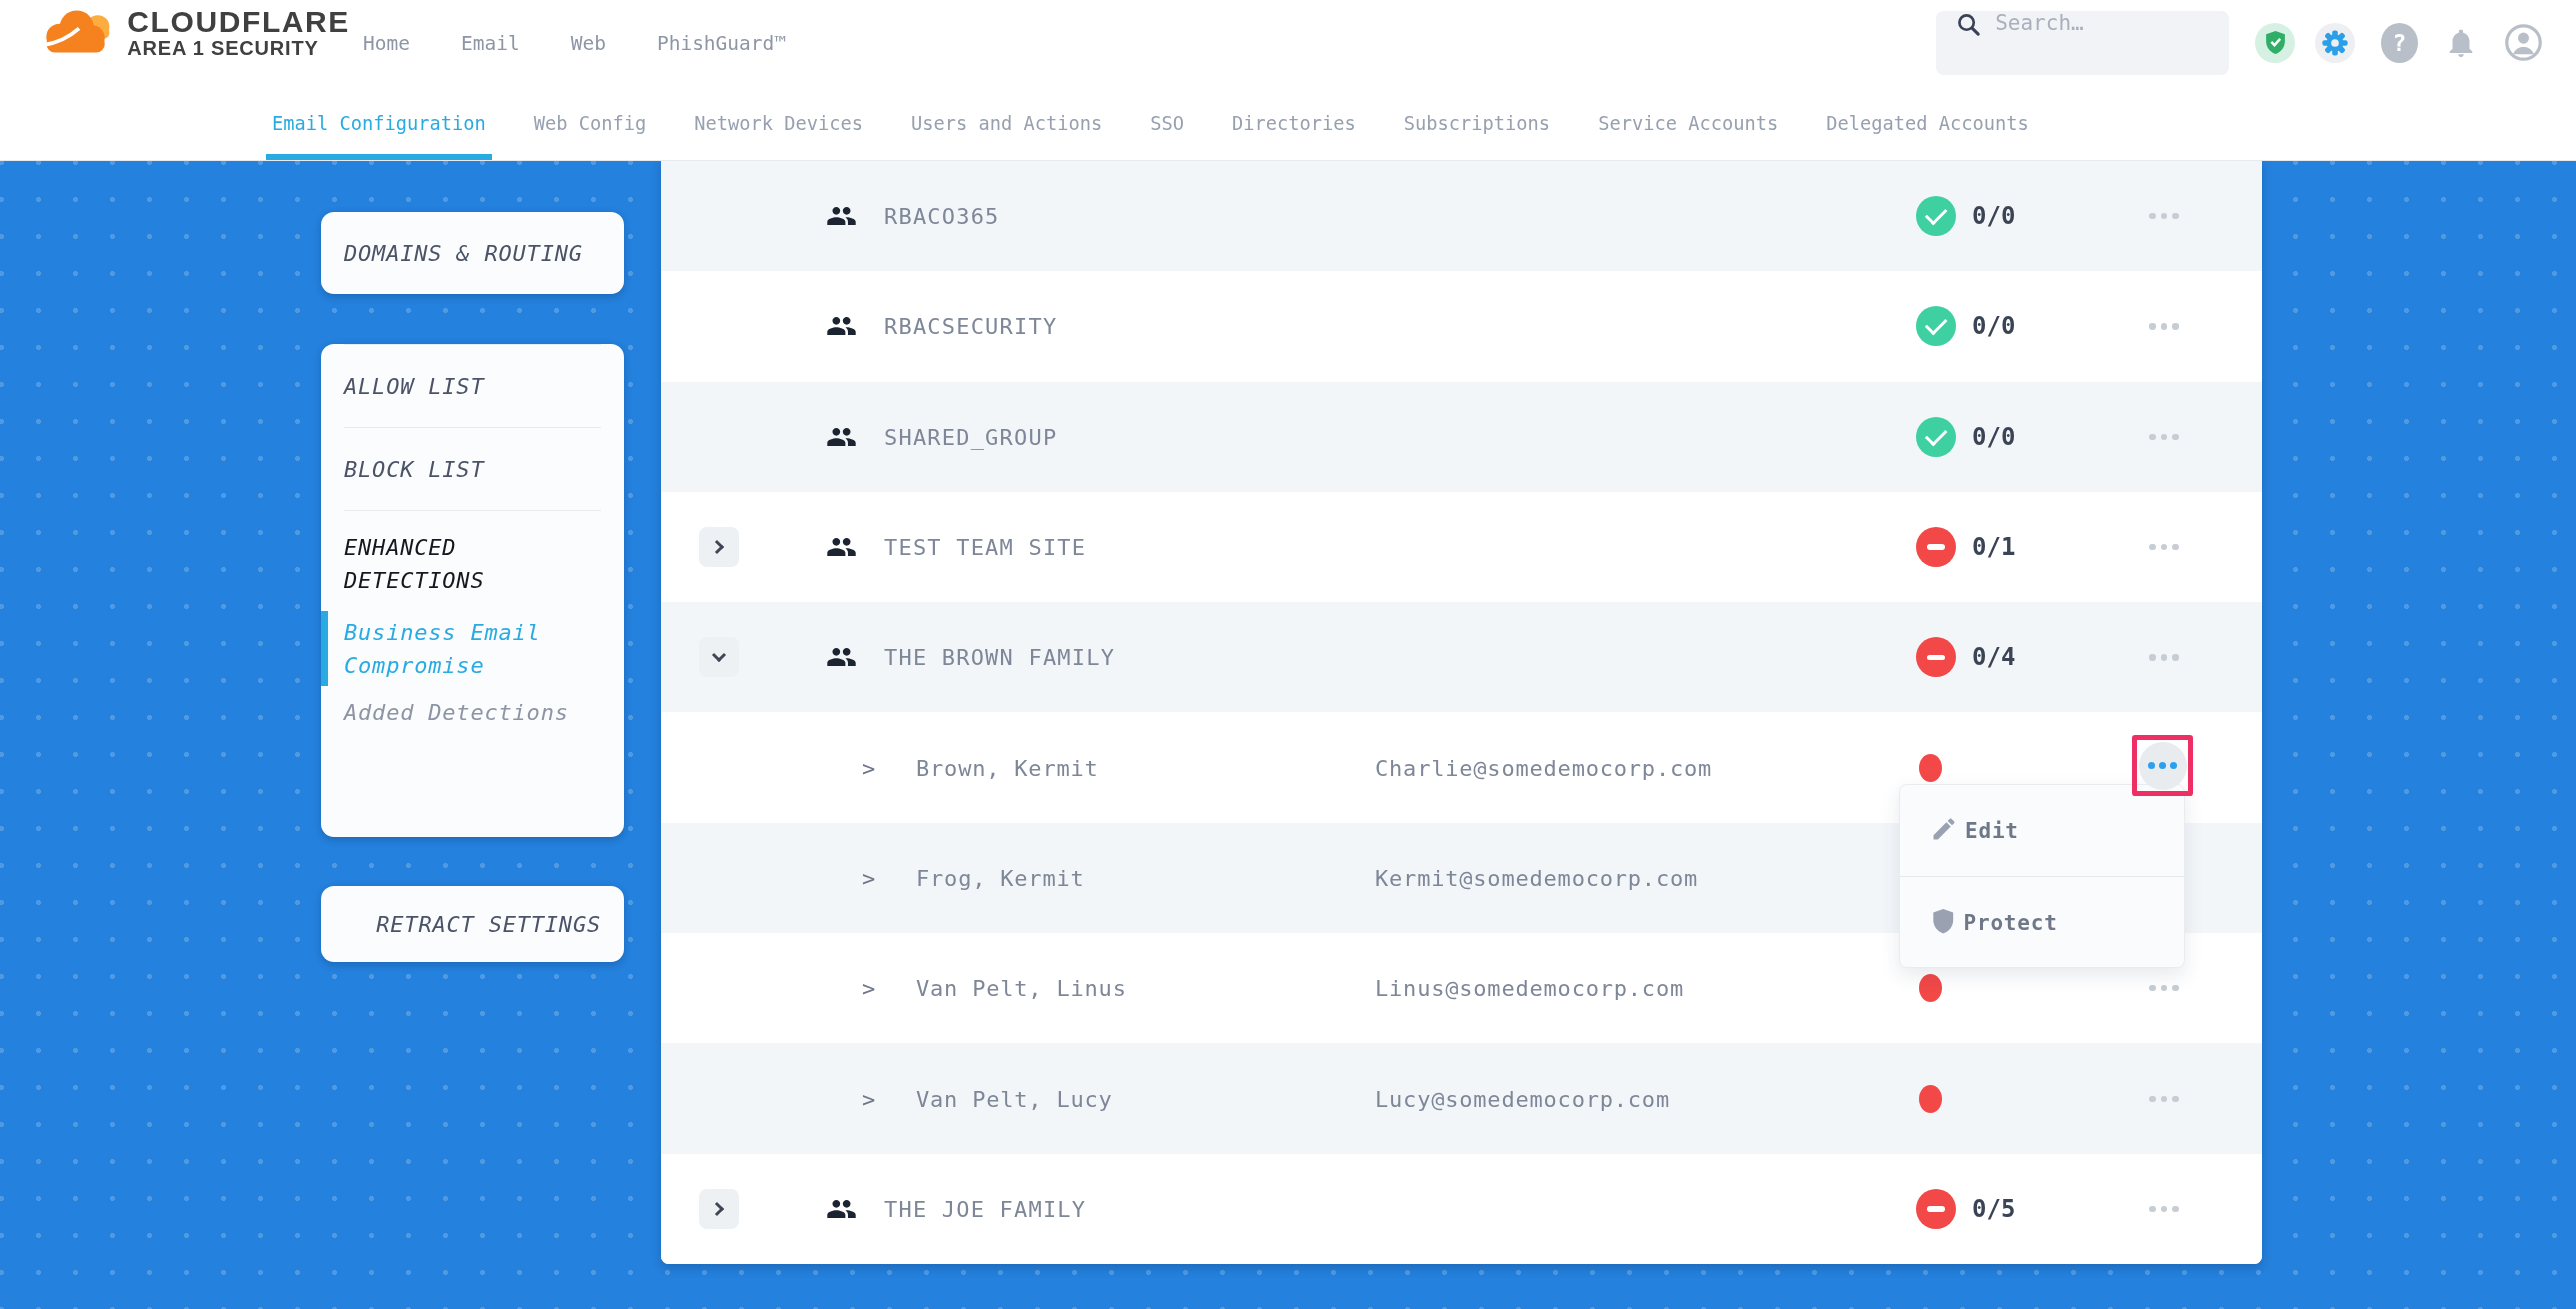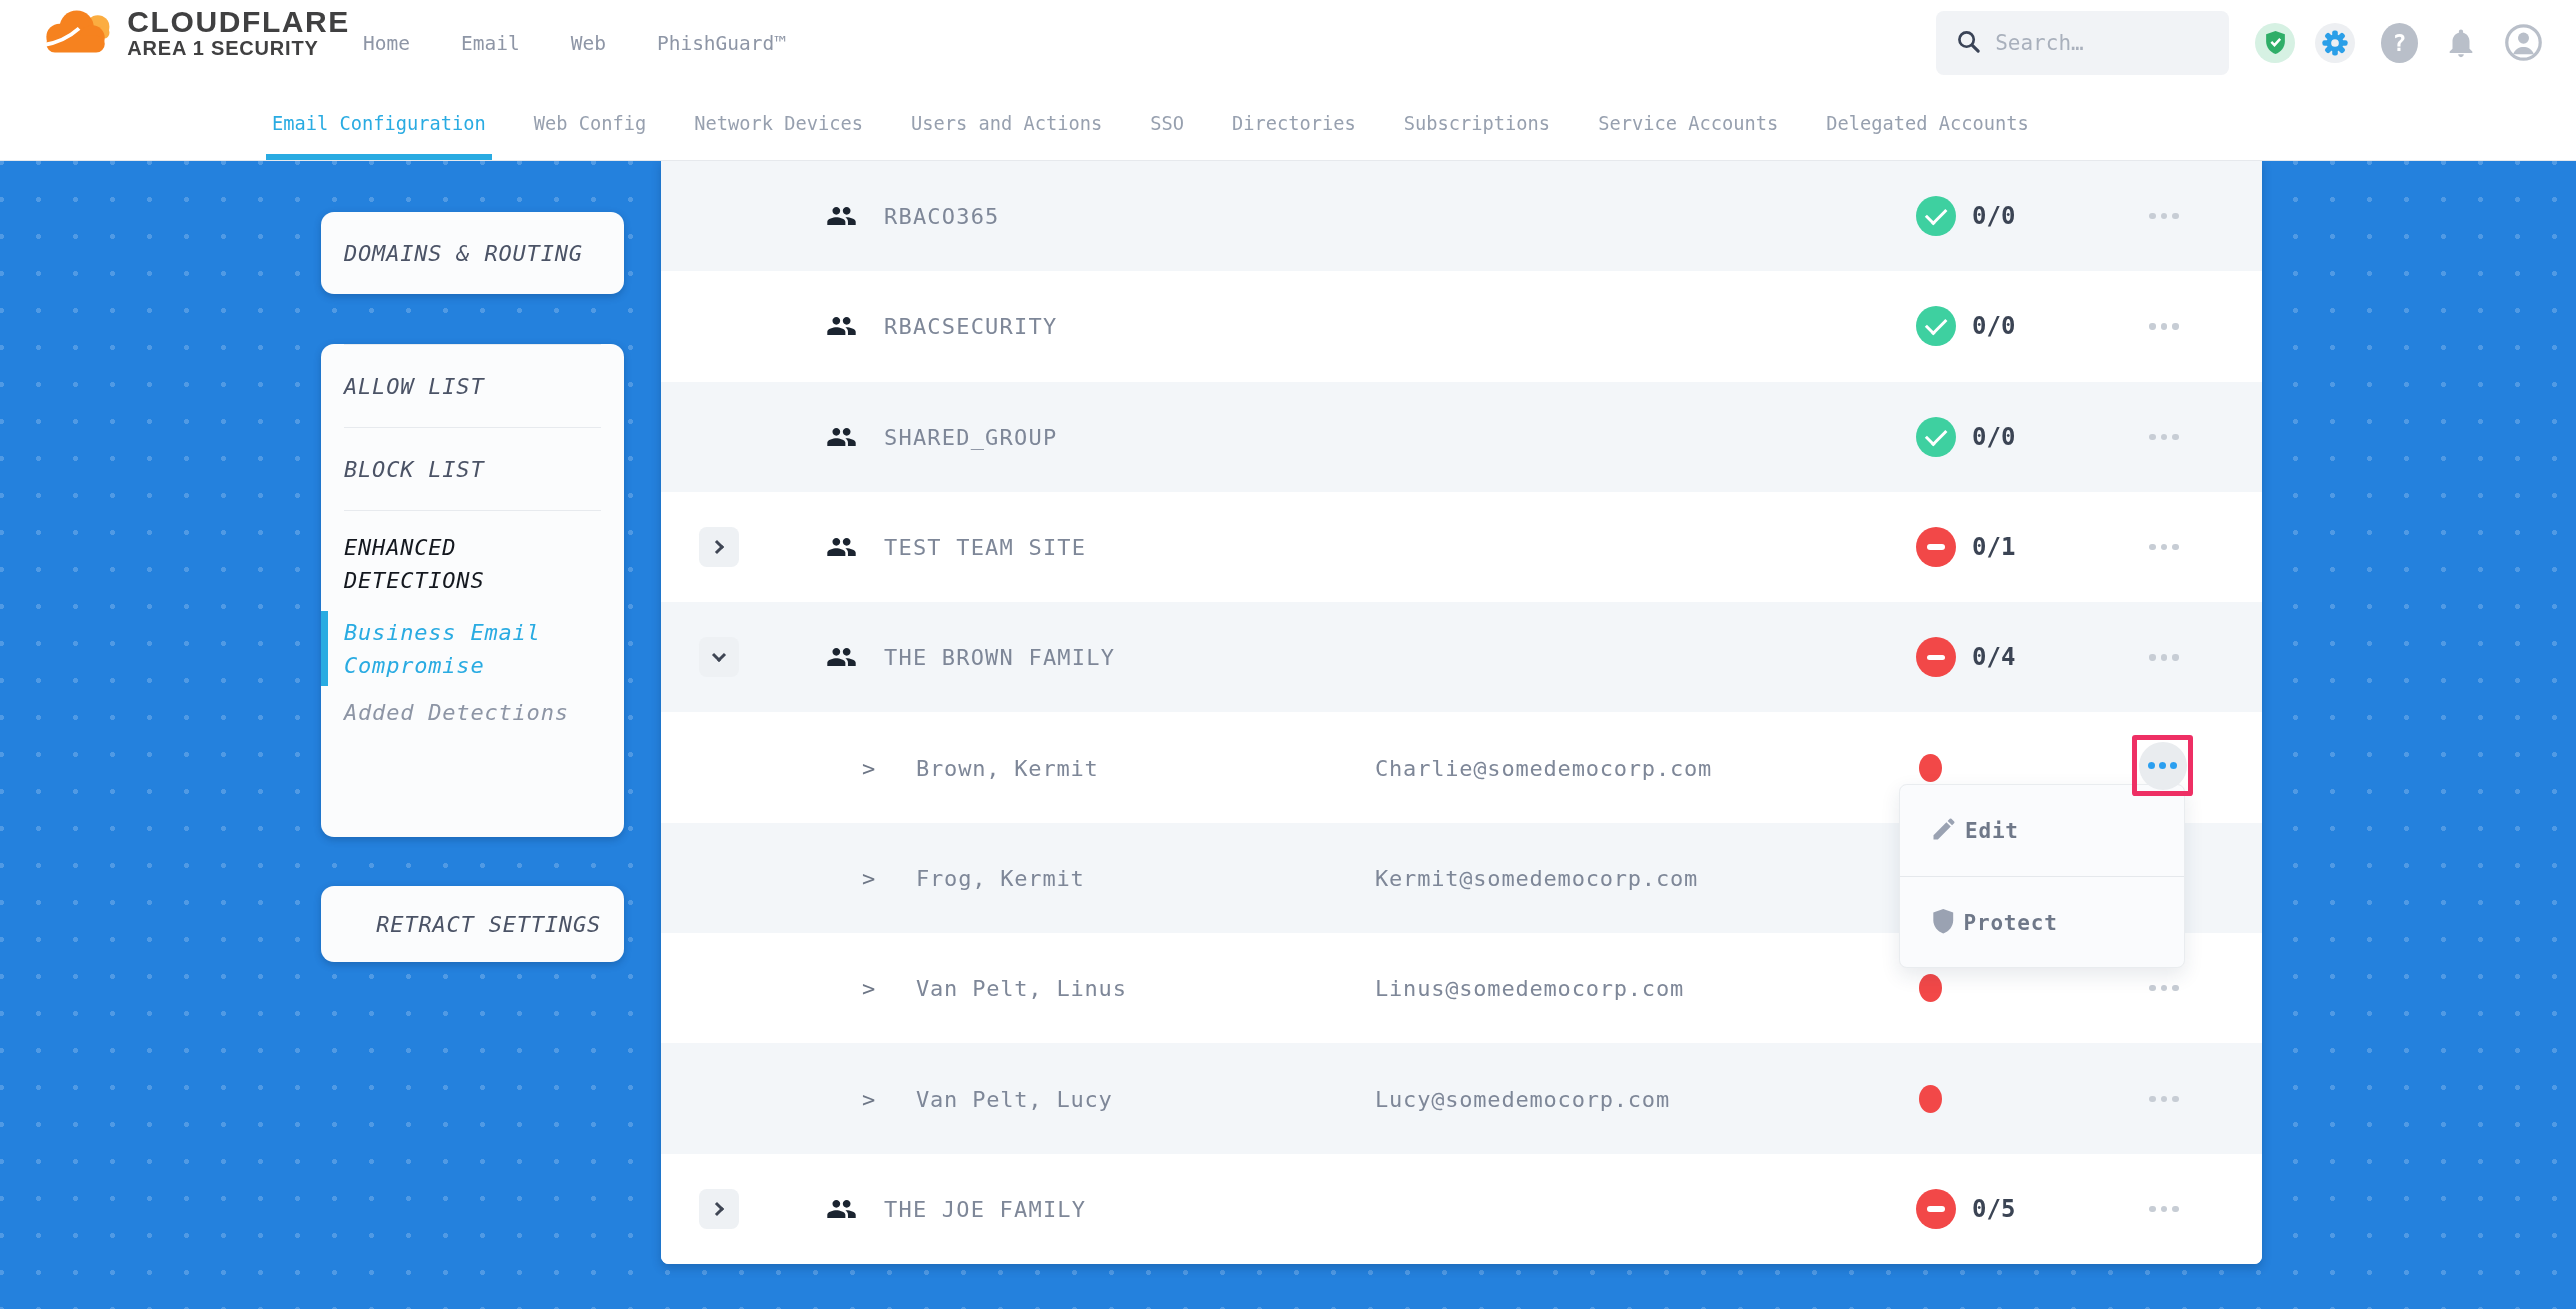--- a/index.html
+++ b/index.html
@@ -20,21 +20,21 @@
   }
   .brand { position:absolute; left:37px; top:4.7px; display:flex; align-items:center; }
   .brand-text { margin-left:9.3px; font-family:"Liberation Sans",sans-serif; color:#404041; }
   .brand-line1 { font-size:30px; font-weight:bold; letter-spacing:1.6px; line-height:31px; }
   .brand-line2 { font-size:20px; font-weight:bold; letter-spacing:0.8px; line-height:23px; }
   .topnav { position:absolute; left:363px; top:0; height:86px; display:flex; align-items:center; gap:51px; }
   .topnav-item { font-size:19.5px; color:#8e96a6; cursor:pointer; white-space:nowrap; }
 
   .searchbox {
     position:absolute; left:1936px; top:11px; width:293px; height:64px;
-    background:#f1f3f6; border-radius:7.8px; display:flex; align-items:center; padding-left:18.7px;
+    background:#f1f3f6; border-radius:7.8px; display:flex; align-items:flex-start; padding-left:18.7px;
   }
   .searchbox input {
     border:none; outline:none; background:transparent; margin-left:14px;
     font-family:inherit; font-size:21px; color:#6a7180; width:202px;
   }
   .searchbox input::placeholder { color:#a9b0bc; }
 
   .hicon { position:absolute; top:22.6px; width:40px; height:40px; border-radius:50%;
            display:flex; align-items:center; justify-content:center; }
   .hicon.shield { left:2255px; background:#d6f1e3; }

